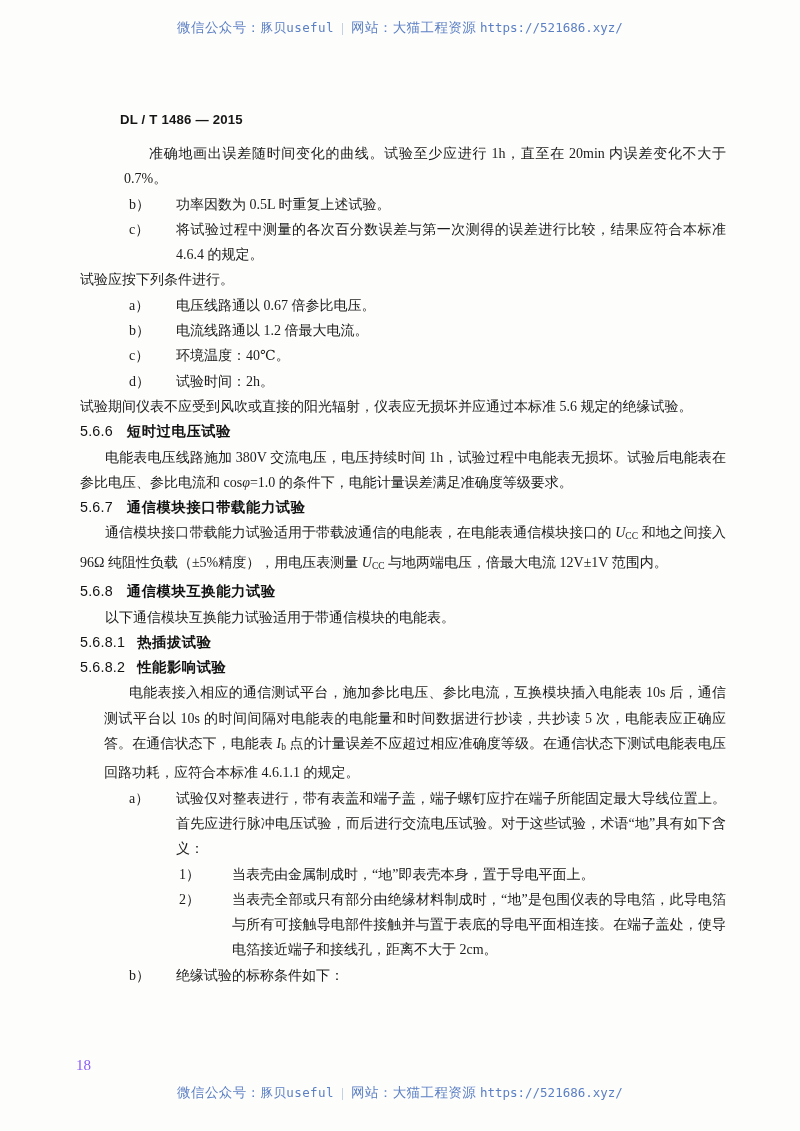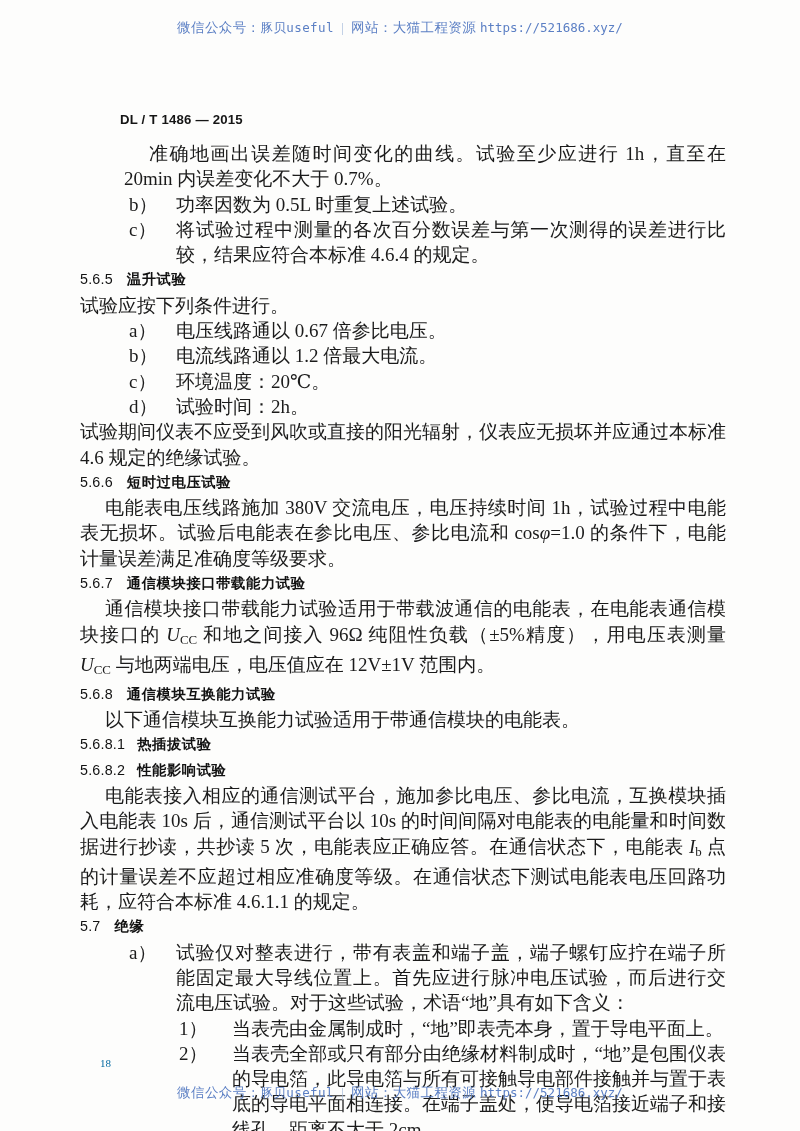--- a/index.html
+++ b/index.html
@@ -60,21 +60,21 @@
     font-size: 13.2px;
     letter-spacing: 0.2px;
     color: #151515;
     margin-bottom: 14px;
     padding-left: 40px;
   }
 
   
   p, .line {
     margin: 0;
-    font-size: 19px;
+    font-size: 14px;
     line-height: 25.3px;
     text-align: justify;
     text-justify: inter-ideograph;
     color: #1b1b1b;
   }
   .para {
     margin: 0 0 0 0;
     text-indent: 0;
   }
   
@@ -121,25 +121,25 @@
   }
   .clause-h.l2 .ct { margin-left: 12px; }
   .it { font-style: italic; }
   sub {
     font-size: 0.68em;
     vertical-align: -0.22em;
     font-style: normal;
   }
   .page-no {
     position: absolute;
-    left: 100px;
+    left: 76px;
     top: 1057px;
-    font-size: 11px;
-    font-family: "Liberation Serif", "DejaVu Serif", serif;
-    color: #0369a1;
+    font-size: 15px;
+    font-family: "Liberation Serif", "DejaVu Serif", serif;
+    color: #8b5cf6;
   }
 </style>
 </head>
 <body>
 
 <div class="page">
 
   <div class="watermark wm-top">
     <span>微信公众号：</span><span class="wm-latin">豚贝useful</span><span class="wm-sep">|</span><span>网站：</span><span>大猫工程资源</span>&nbsp;<span class="wm-url">https://521686.xyz/</span>
   </div>
@@ -151,65 +151,59 @@
     <p class="para ind-body-first">准确地画出误差随时间变化的曲线。试验至少应进行 1h，直至在 20min 内误差变化不大于 0.7%。</p>
 
     <p class="line ind-hang-a">
       <span class="mk">b）</span><span>功率因数为 0.5L 时重复上述试验。</span>
     </p>
 
     <p class="line ind-hang-a">
       <span class="mk">c）</span><span>将试验过程中测量的各次百分数误差与第一次测得的误差进行比较，结果应符合本标准 4.6.4 的规定。</span>
     </p>
 
-    <p class="clause-h">
-      <span class="cn">5.6.5</span><span class="ct">温升试验</span>
-    </p>
     <p class="para ind-body">试验应按下列条件进行。</p>
     <p class="line ind-hang-a">
       <span class="mk">a）</span><span>电压线路通以 0.67 倍参比电压。</span>
     </p>
     <p class="line ind-hang-a">
       <span class="mk">b）</span><span>电流线路通以 1.2 倍最大电流。</span>
     </p>
     <p class="line ind-hang-a">
-      <span class="mk">c）</span><span>环境温度：20℃。</span>
+      <span class="mk">c）</span><span>环境温度：40℃。</span>
     </p>
     <p class="line ind-hang-a">
       <span class="mk">d）</span><span>试验时间：2h。</span>
     </p>
-    <p class="para ind-body">试验期间仪表不应受到风吹或直接的阳光辐射，仪表应无损坏并应通过本标准 4.6 规定的绝缘试验。</p>
+    <p class="para ind-body">试验期间仪表不应受到风吹或直接的阳光辐射，仪表应无损坏并应通过本标准 5.6 规定的绝缘试验。</p>
 
     <p class="clause-h">
       <span class="cn">5.6.6</span><span class="ct">短时过电压试验</span>
     </p>
     <p class="para" style="text-indent:25px;"><span>电能表电压线路施加 380V 交流电压，电压持续时间 1h，试验过程中电能表无损坏。试验后电能表在参比电压、参比电流和 cos</span><span class="it">φ</span><span>=1.0 的条件下，电能计量误差满足准确度等级要求。</span></p>
 
     <p class="clause-h">
       <span class="cn">5.6.7</span><span class="ct">通信模块接口带载能力试验</span>
     </p>
-    <p class="para" style="text-indent:25px;"><span>通信模块接口带载能力试验适用于带载波通信的电能表，在电能表通信模块接口的 </span><span class="it">U</span><sub>CC</sub><span> 和地之间接入 96Ω 纯阻性负载（±5%精度），用电压表测量 </span><span class="it">U</span><sub>CC</sub><span> 与地两端电压，电压值应在 12V±1V 范围内。</span></p>
+    <p class="para" style="text-indent:25px;"><span>通信模块接口带载能力试验适用于带载波通信的电能表，在电能表通信模块接口的 </span><span class="it">U</span><sub>CC</sub><span> 和地之间接入 96Ω 纯阻性负载（±5%精度），用电压表测量 </span><span class="it">U</span><sub>CC</sub><span> 与地两端电压，倍最大电流 12V±1V 范围内。</span></p>
 
     <p class="clause-h">
       <span class="cn">5.6.8</span><span class="ct">通信模块互换能力试验</span>
     </p>
     <p class="para" style="text-indent:25px;">以下通信模块互换能力试验适用于带通信模块的电能表。</p>
 
     <p class="clause-h l2">
       <span class="cn">5.6.8.1</span><span class="ct">热插拔试验</span>
     </p>
 
     <p class="clause-h l2">
       <span class="cn">5.6.8.2</span><span class="ct">性能影响试验</span>
     </p>
-    <p class="para" style="text-indent:25px;"><span>电能表接入相应的通信测试平台，施加参比电压、参比电流，互换模块插入电能表 10s 后，通信测试平台以 10s 的时间间隔对电能表的电能量和时间数据进行抄读，共抄读 5 次，电能表应正确应答。在通信状态下，电能表 </span><span class="it">I</span><sub>b</sub><span> 点的计量误差不应超过相应准确度等级。在通信状态下测试电能表电压回路功耗，应符合本标准 4.6.1.1 的规定。</span></p>
-
-    <p class="clause-h">
-      <span class="cn">5.7</span><span class="ct">绝缘</span>
-    </p>
+    <p class="para" style="text-indent:25px;margin-left:24px;"><span>电能表接入相应的通信测试平台，施加参比电压、参比电流，互换模块插入电能表 10s 后，通信测试平台以 10s 的时间间隔对电能表的电能量和时间数据进行抄读，共抄读 5 次，电能表应正确应答。在通信状态下，电能表 </span><span class="it">I</span><sub>b</sub><span> 点的计量误差不应超过相应准确度等级。在通信状态下测试电能表电压回路功耗，应符合本标准 4.6.1.1 的规定。</span></p>
+
 
     <p class="line ind-hang-a">
       <span class="mk">a）</span><span>试验仅对整表进行，带有表盖和端子盖，端子螺钉应拧在端子所能固定最大导线位置上。首先应进行脉冲电压试验，而后进行交流电压试验。对于这些试验，术语“地”具有如下含义：</span>
     </p>
     <p class="line ind-hang-n">
       <span class="mk">1）</span><span>当表壳由金属制成时，“地”即表壳本身，置于导电平面上。</span>
     </p>
     <p class="line ind-hang-n">
       <span class="mk">2）</span><span>当表壳全部或只有部分由绝缘材料制成时，“地”是包围仪表的导电箔，此导电箔与所有可接触导电部件接触并与置于表底的导电平面相连接。在端子盖处，使导电箔接近端子和接线孔，距离不大于 2cm。</span>
     </p>

